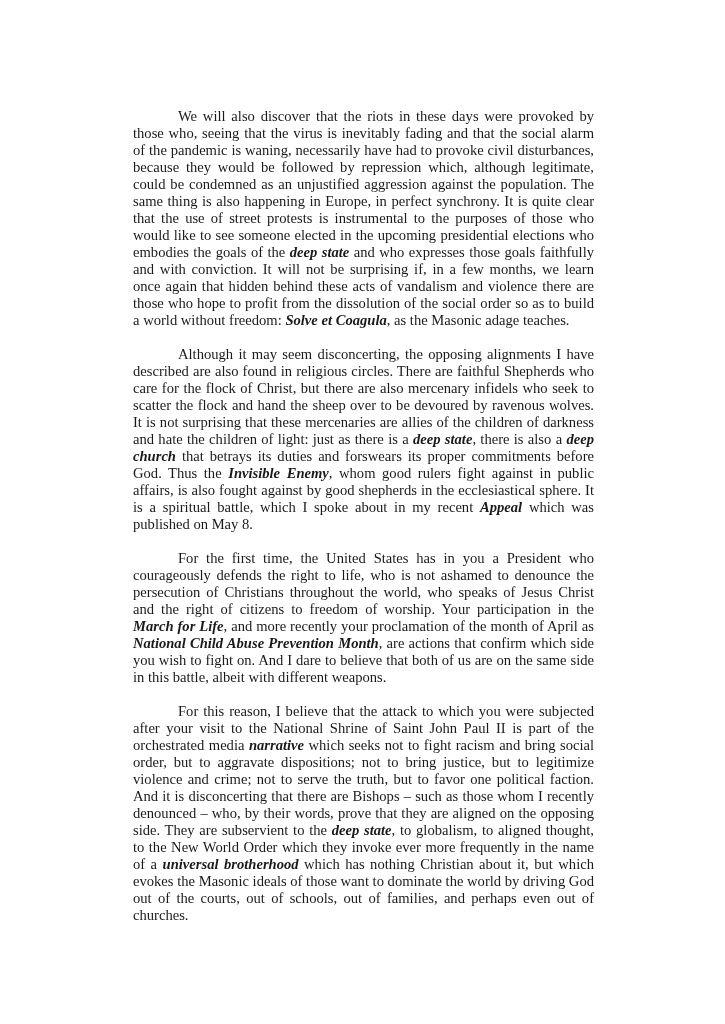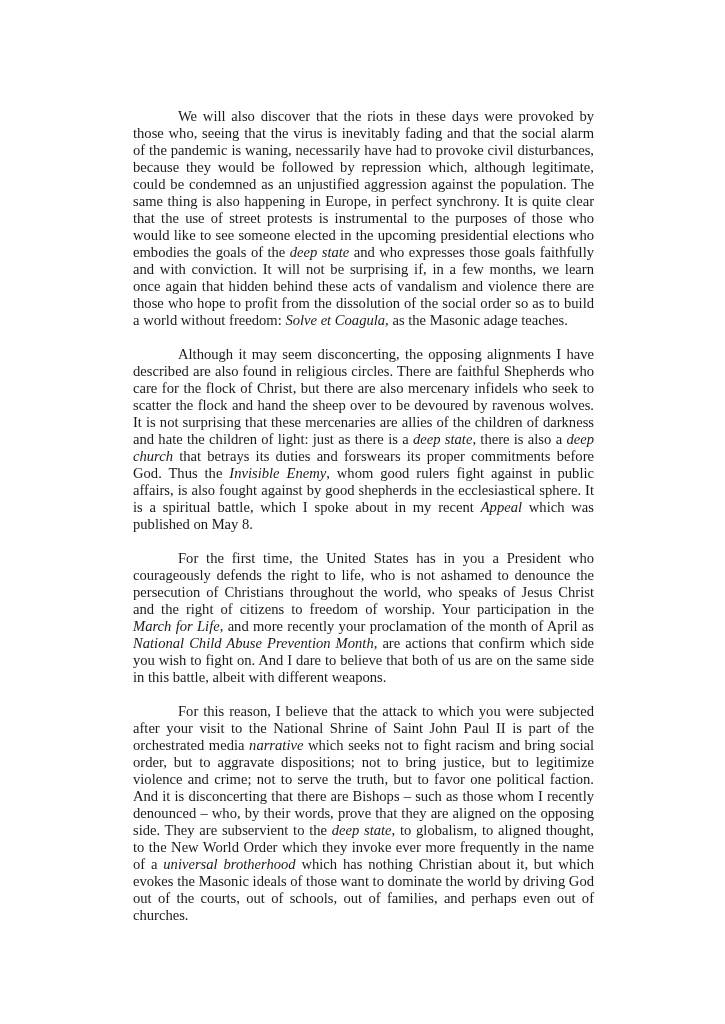--- a/index.html
+++ b/index.html
@@ -24,20 +24,21 @@
     color: #1a1a1a;
   }
   .para {
     margin: 0 0 17px 0;
     text-align: justify;
     text-indent: 45px;
     hyphens: none;
   }
   .para em {
     font-style: italic;
+    font-weight: bold;
   }
 </style>
 </head>
 <body>
 
 <div class="page">
   <p class="para">
     <span>We will also discover that the riots in these days were provoked by those who, seeing that the virus is inevitably fading and that the social alarm of the pandemic is waning, necessarily have had to provoke civil disturbances, because they would be followed by repression which, although legitimate, could be condemned as an unjustified aggression against the population. The same thing is also happening in Europe, in perfect synchrony. It is quite clear that the use of street protests is instrumental to the purposes of those who would like to see someone elected in the upcoming presidential elections who embodies the goals of the </span><em>deep state</em><span> and who expresses those goals faithfully and with conviction. It will not be surprising if, in a few months, we learn once again that hidden behind these acts of vandalism and violence there are those who hope to profit from the dissolution of the social order so as to build a world without freedom: </span><em>Solve et Coagula</em><span>, as the Masonic adage teaches.</span>
   </p>
   <p class="para">

